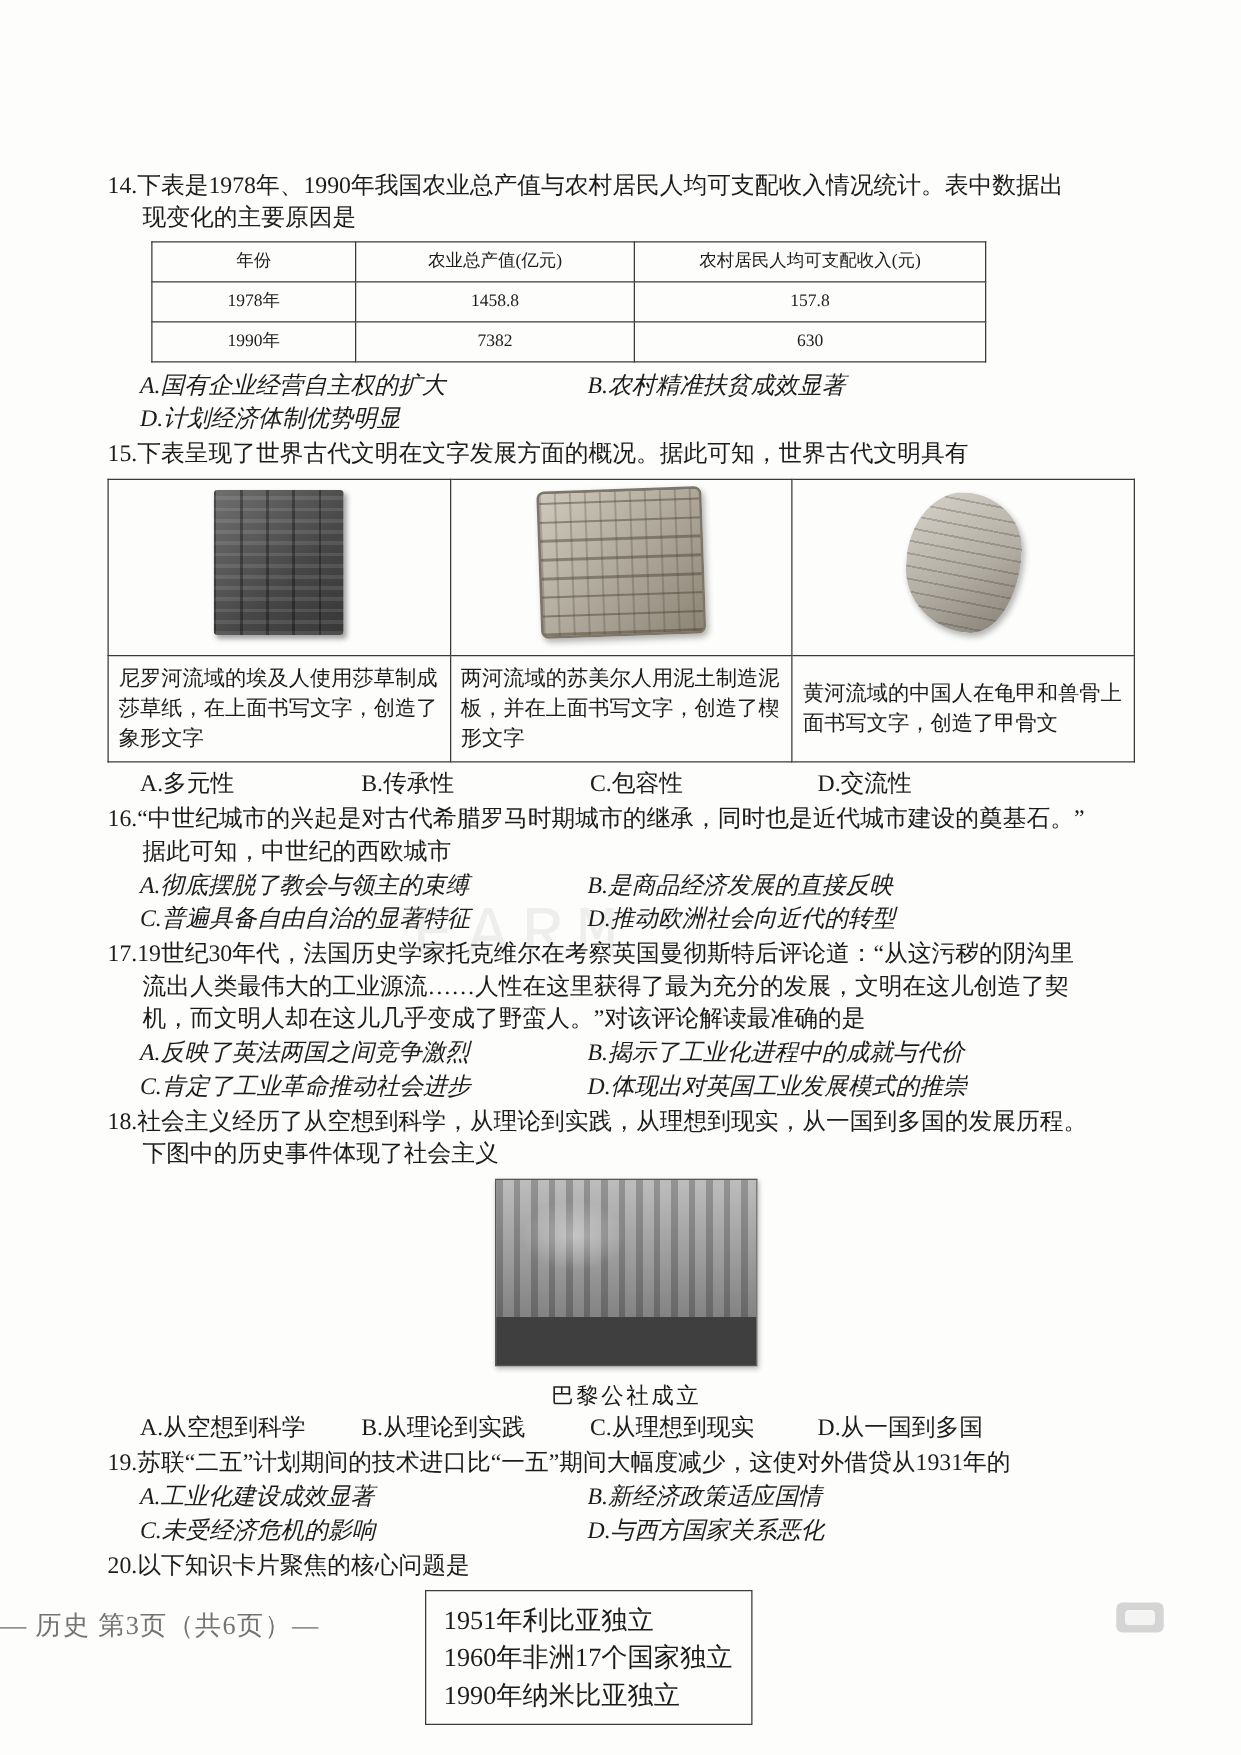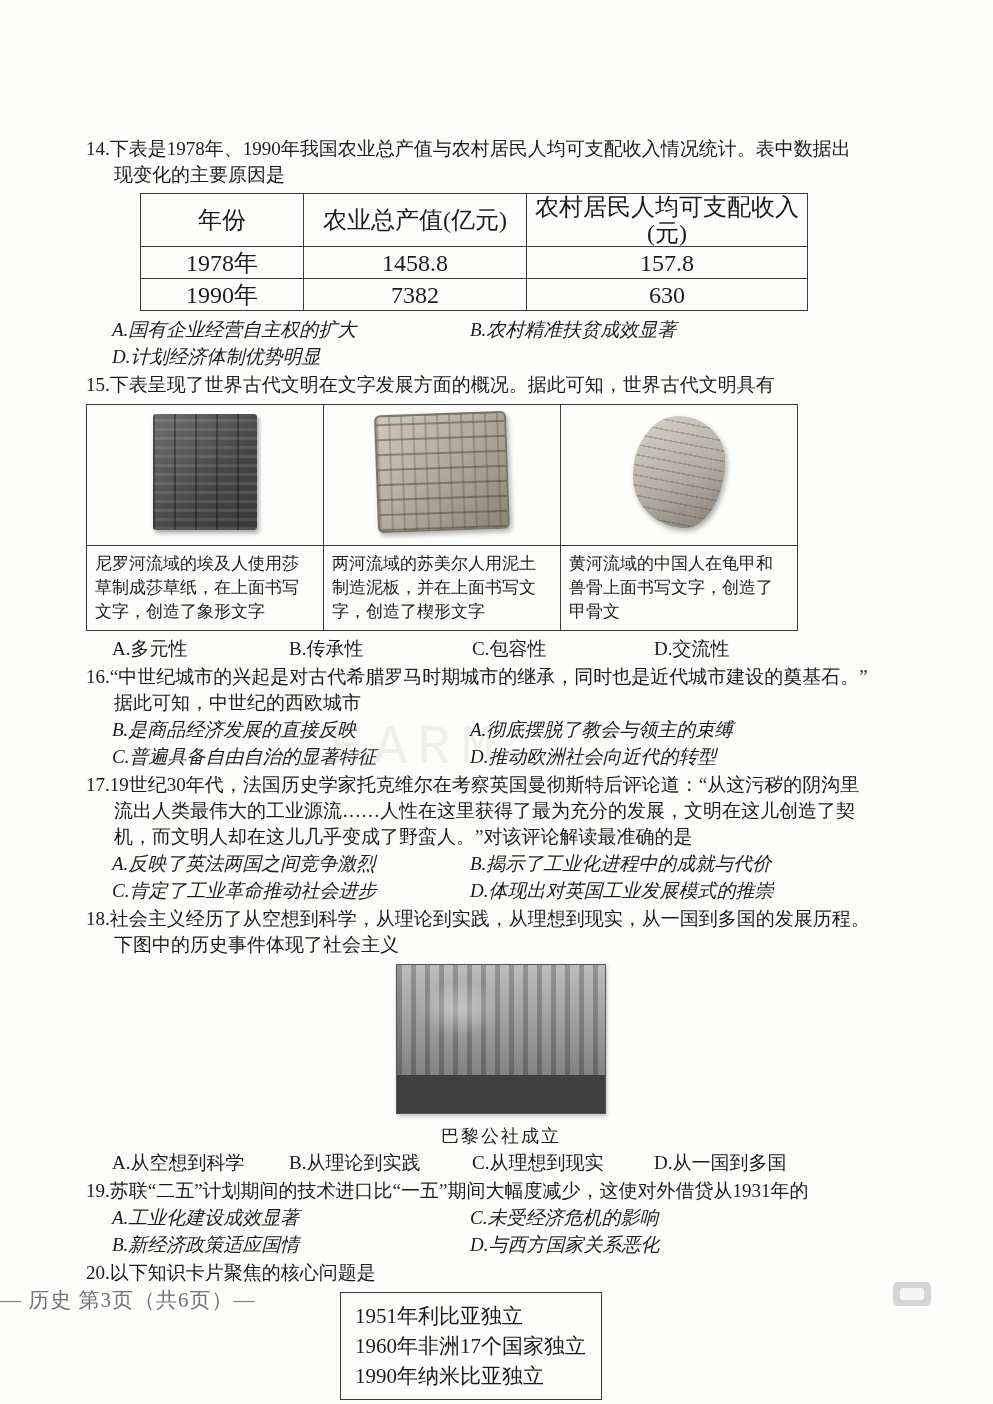--- a/index.html
+++ b/index.html
@@ -11,29 +11,29 @@
   }
   .content { position:absolute; top:136px; left:86px; width:830px; font-size:19px; line-height:26px; }
   .q { margin-bottom:2px; }
   .line { white-space:normal; }
   .cont { padding-left:28px; }          
   .opts-2col { display:grid; grid-template-columns:358px 1fr; padding-left:26px;font-style:italic; }
   .opts-4col { display:grid; grid-template-columns:177px 183px 182px 1fr; padding-left:26px; }
   .opt { line-height:27px; }
 
   
-  table.stat { border-collapse:collapse; margin:5px 0 5px 54px; font-size:24px; }
+  table.stat { border-collapse:collapse; margin:5px 0 5px 35px; font-size:14px; }
   table.stat td, table.stat th {
     border:1.5px solid #3a3a3a; text-align:center; font-weight:normal;
     height:31px; padding:0 6px;
   }
   .c-year { width:150px; } .c-output { width:210px; } .c-income { width:268px; }
 
   
-  table.civ { border-collapse:collapse; margin:6px 0 4px 0; width:712px; table-layout:fixed; }
+  table.civ { border-collapse:collapse; margin:6px 0 4px 0; width:822px; table-layout:fixed; }
   table.civ td { border:1.5px solid #3a3a3a; vertical-align:middle; padding:6px 8px; }
   .civ-img-cell { height:128px; text-align:center; }
   .civ-cap { font-size:17px; line-height:24px; height:72px; vertical-align:top; }
 
   .img-hiero {
     display:inline-block; width:104px; height:116px; border-radius:3px;
     background:
       repeating-linear-gradient(90deg, rgba(0,0,0,0.32) 0 2px, transparent 2px 21px),
       repeating-linear-gradient(0deg, rgba(255,255,255,0.10) 0 3px, transparent 3px 9px),
       linear-gradient(135deg,#6f6f6f,#464646 60%,#383838);
@@ -158,22 +158,22 @@
         <div class="opt">B.传承性</div>
         <div class="opt">C.包容性</div>
         <div class="opt">D.交流性</div>
       </div>
     </div>
 
     <div class="q">
       <div class="line">16.“中世纪城市的兴起是对古代希腊罗马时期城市的继承，同时也是近代城市建设的奠基石。”</div>
       <div class="line cont">据此可知，中世纪的西欧城市</div>
       <div class="opts-2col">
+        <div class="opt">A.彻底摆脱了教会与领主的束缚</div>
         <div class="opt">B.是商品经济发展的直接反映</div>
-        <div class="opt">A.彻底摆脱了教会与领主的束缚</div>
         <div class="opt">C.普遍具备自由自治的显著特征</div>
         <div class="opt">D.推动欧洲社会向近代的转型</div>
       </div>
     </div>
 
     <div class="q">
       <div class="line">17.19世纪30年代，法国历史学家托克维尔在考察英国曼彻斯特后评论道：“从这污秽的阴沟里</div>
       <div class="line cont">流出人类最伟大的工业源流……人性在这里获得了最为充分的发展，文明在这儿创造了契</div>
       <div class="line cont">机，而文明人却在这儿几乎变成了野蛮人。”对该评论解读最准确的是</div>
       <div class="opts-2col">
@@ -196,22 +196,22 @@
         <div class="opt">B.从理论到实践</div>
         <div class="opt">C.从理想到现实</div>
         <div class="opt">D.从一国到多国</div>
       </div>
     </div>
 
     <div class="q">
       <div class="line">19.苏联“二五”计划期间的技术进口比“一五”期间大幅度减少，这使对外借贷从1931年的</div>
       <div class="opts-2col">
         <div class="opt">A.工业化建设成效显著</div>
+        <div class="opt">B.新经济政策适应国情</div>
         <div class="opt">C.未受经济危机的影响</div>
-        <div class="opt">B.新经济政策适应国情</div>
         <div class="opt">D.与西方国家关系恶化</div>
       </div>
     </div>
 
     <div class="q">
       <div class="line">20.以下知识卡片聚焦的核心问题是</div>
       <div class="kcard">
         <div>1951年利比亚独立</div>
         <div>1960年非洲17个国家独立</div>
         <div>1990年纳米比亚独立</div>

